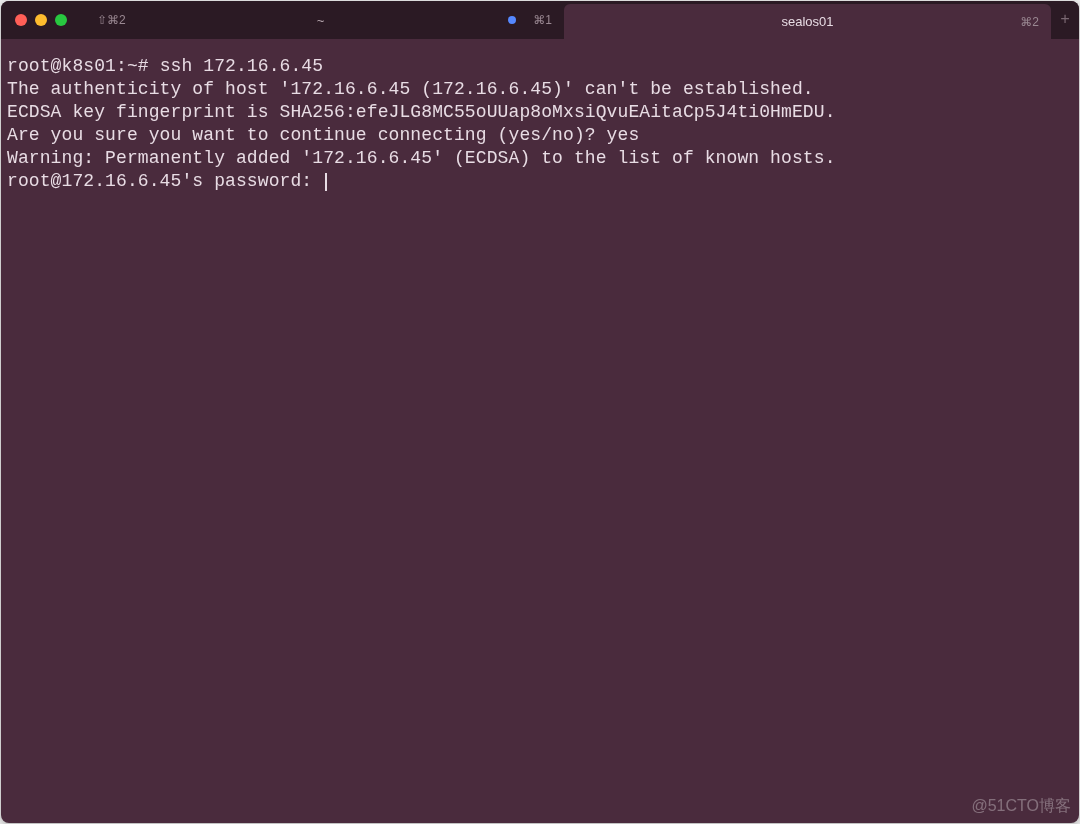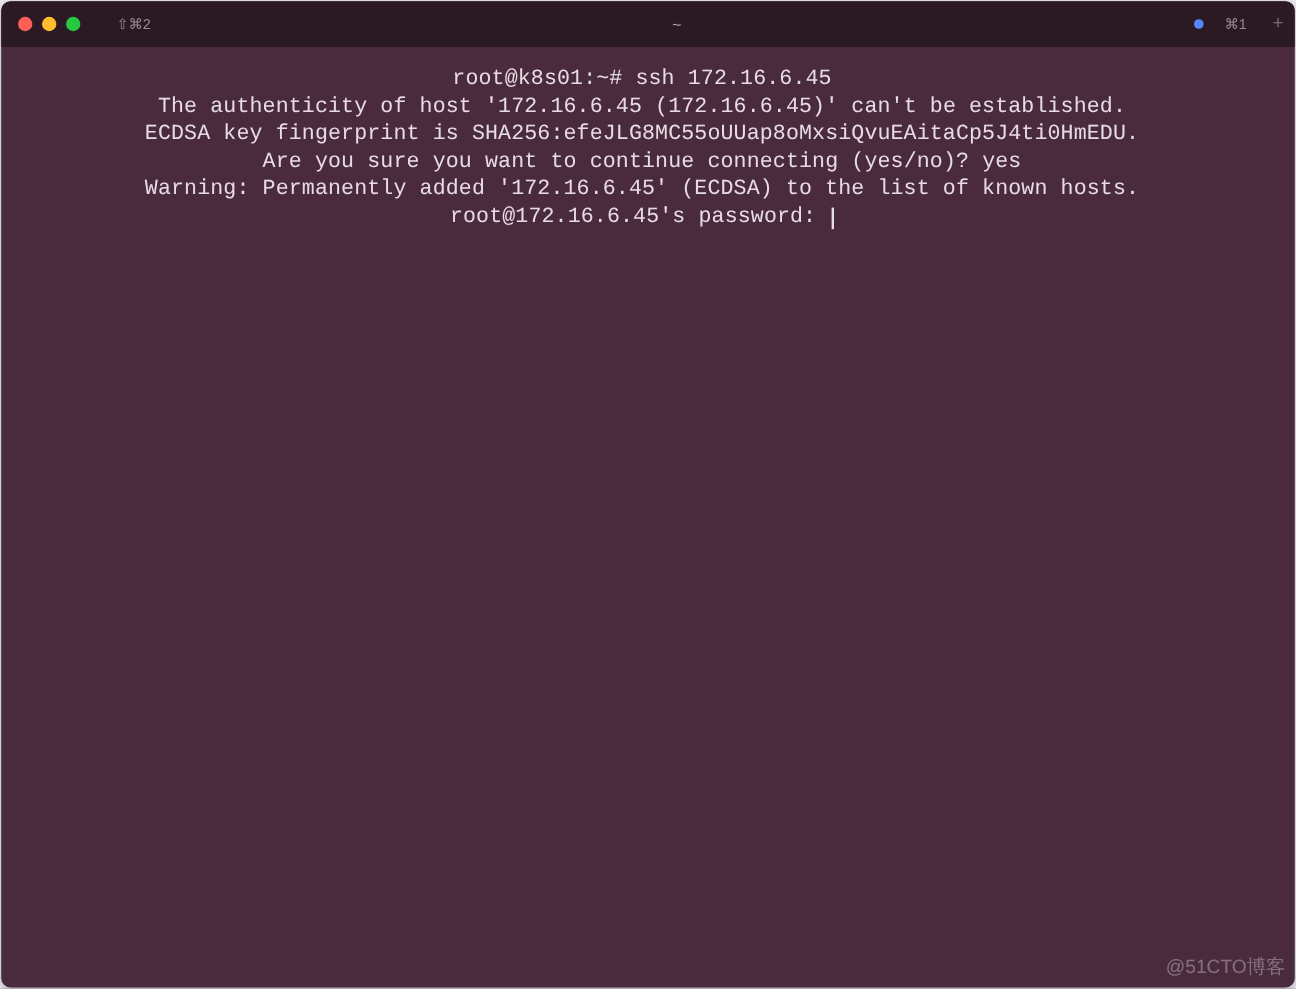--- a/index.html
+++ b/index.html
@@ -97,21 +97,20 @@
       font-size: 16px;
       cursor: pointer;
     }
     .terminal-body {
       padding: 16px 16px 6px 6px;
       color: #e8dce4;
       font-size: 18px;
       line-height: 23px;
       letter-spacing: 0.1px;
       white-space: pre;
-      text-align: center;
     }
     .prompt-user { color: #e8dce4; }
     .cursor {
       display: inline-block;
       width: 2px;
       height: 18px;
       background: #e8dce4;
       vertical-align: text-bottom;
       margin-left: 2px;
     }
@@ -135,20 +134,24 @@
       <div class="light yellow"></div>
       <div class="light green"></div>
     </div>
     <div class="tabs">
       <div class="tab">
         <span class="tab-shortcut-left">⇧⌘2</span>
         <span>~</span>
         <span class="blue-dot"></span>
         <span class="tab-shortcut">⌘1</span>
       </div>
+      <div class="tab active">
+        <span>sealos01</span>
+        <span class="tab-shortcut">⌘2</span>
+      </div>
     </div>
     <div class="new-tab">
       <span>+</span>
     </div>
   </div>
 
   <div class="terminal-body"><span class="prompt-user">root@k8s01:~# </span><span>ssh 172.16.6.45</span>
 <span>The authenticity of host '172.16.6.45 (172.16.6.45)' can't be established.</span>
 <span>ECDSA key fingerprint is SHA256:efeJLG8MC55oUUap8oMxsiQvuEAitaCp5J4ti0HmEDU.</span>
 <span>Are you sure you want to continue connecting (yes/no)? yes</span>

